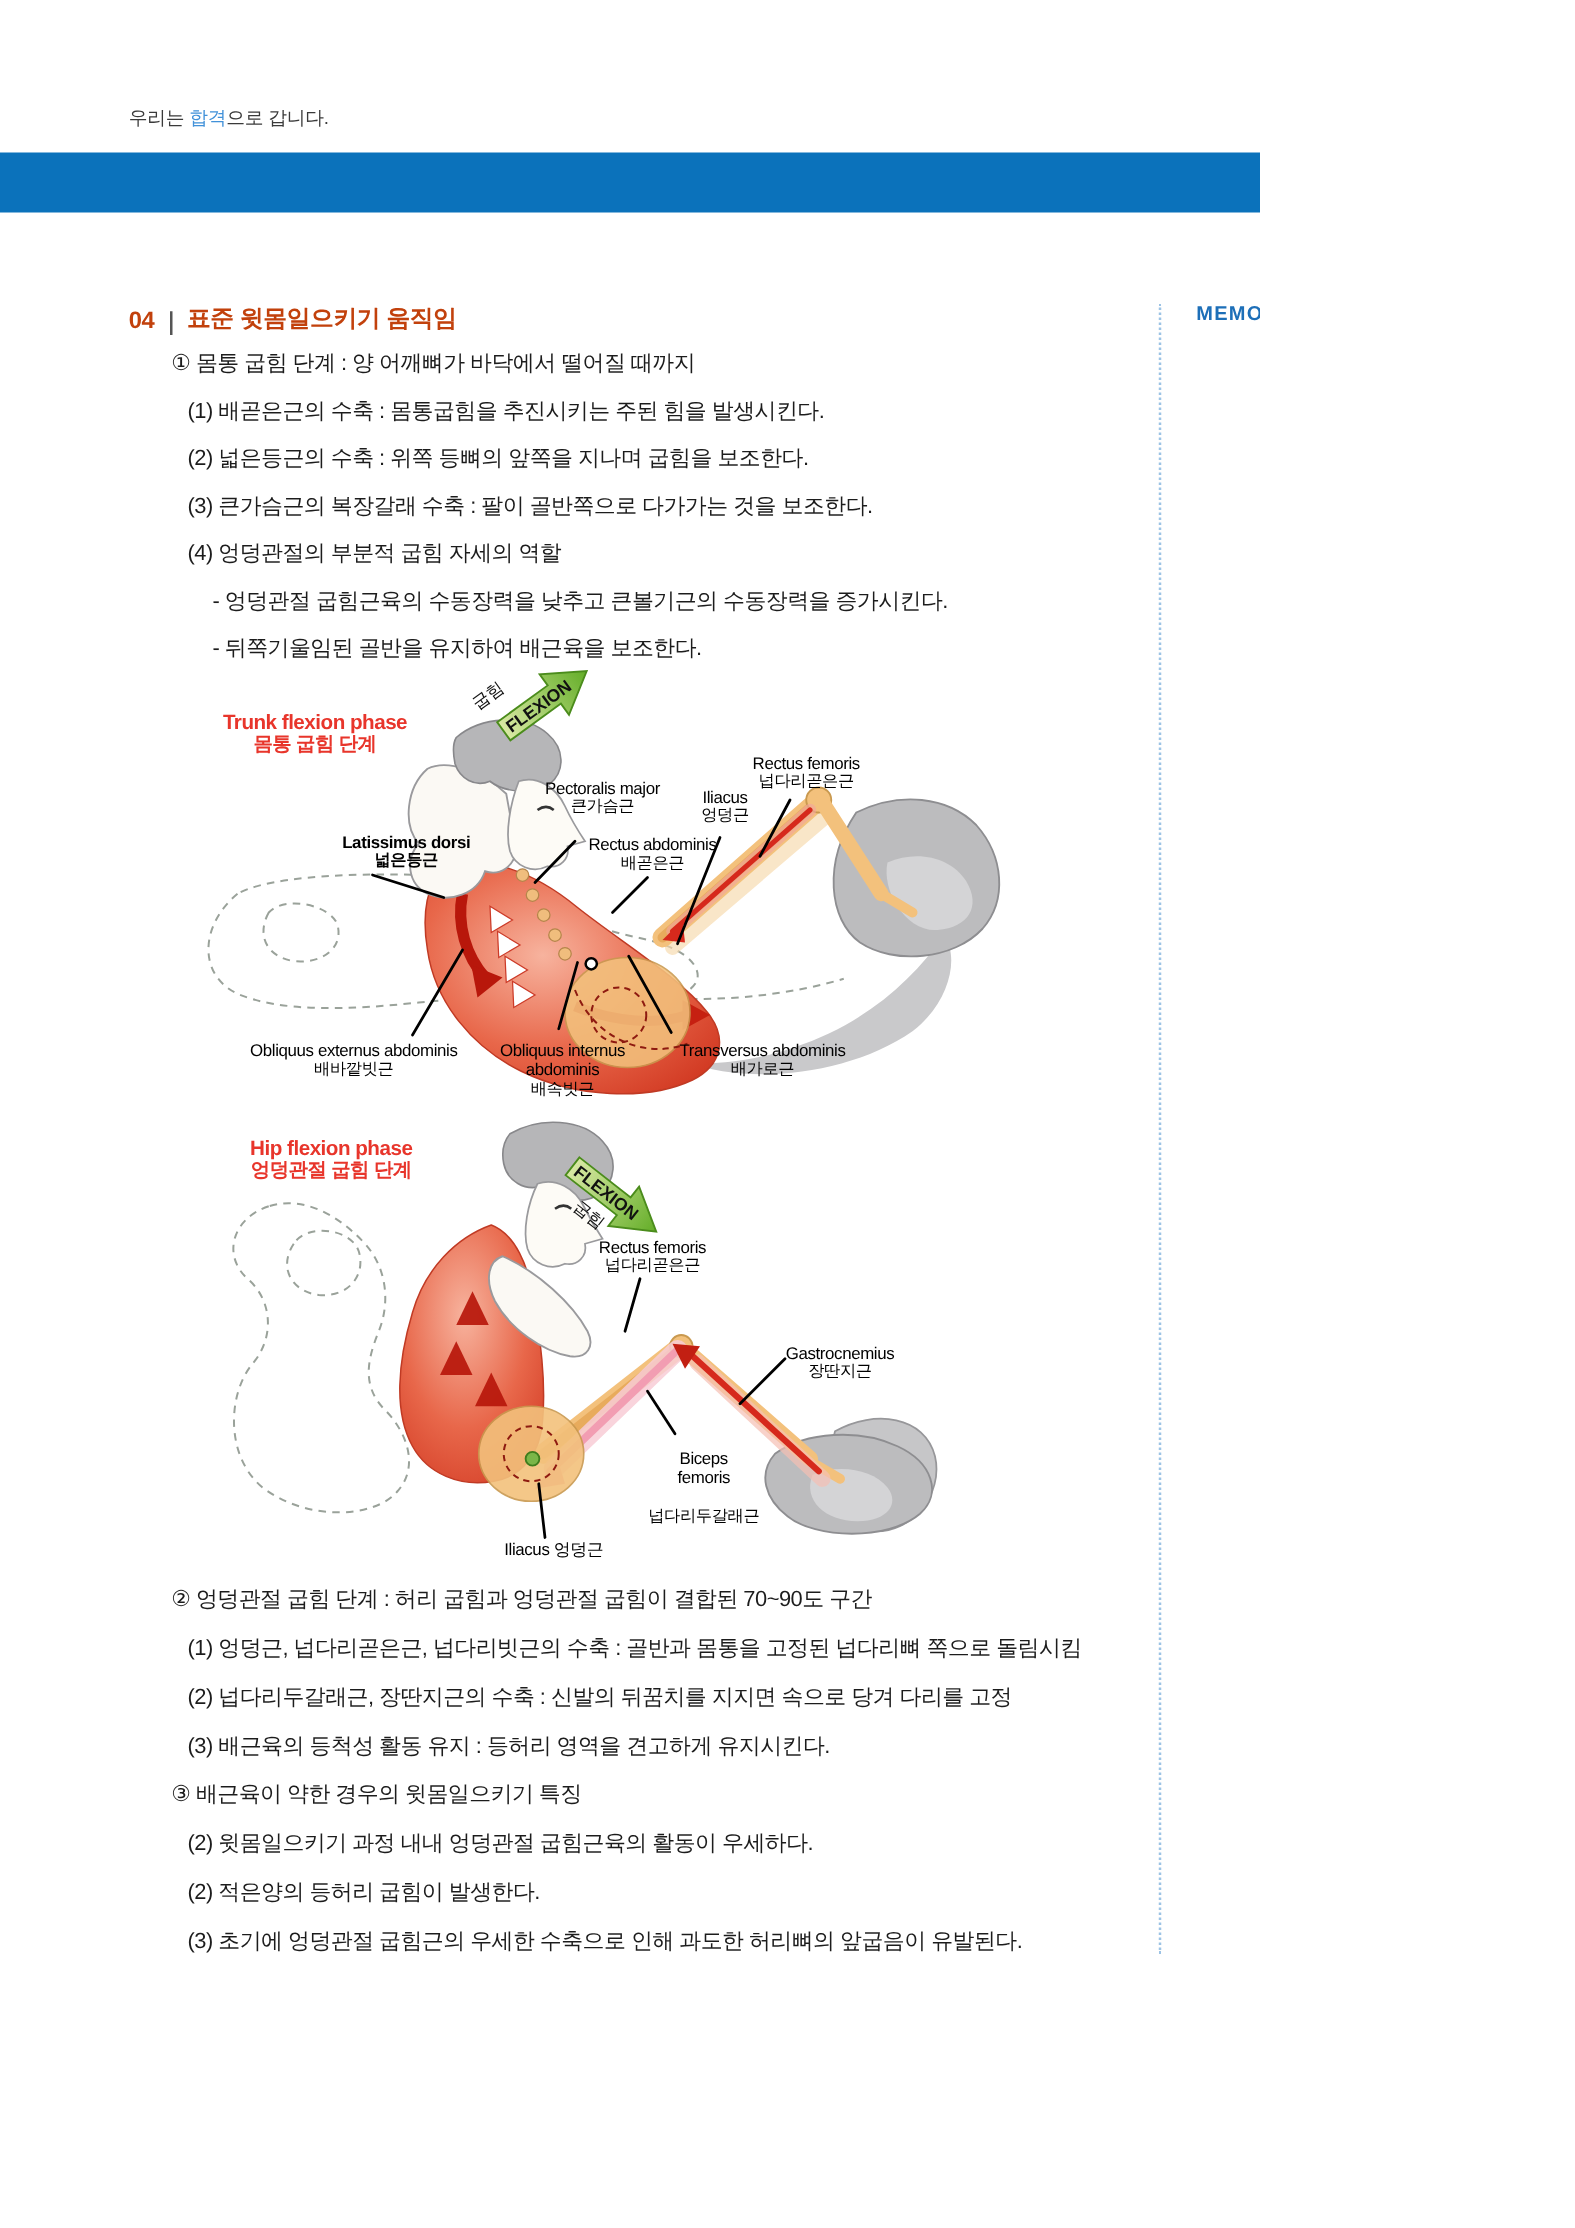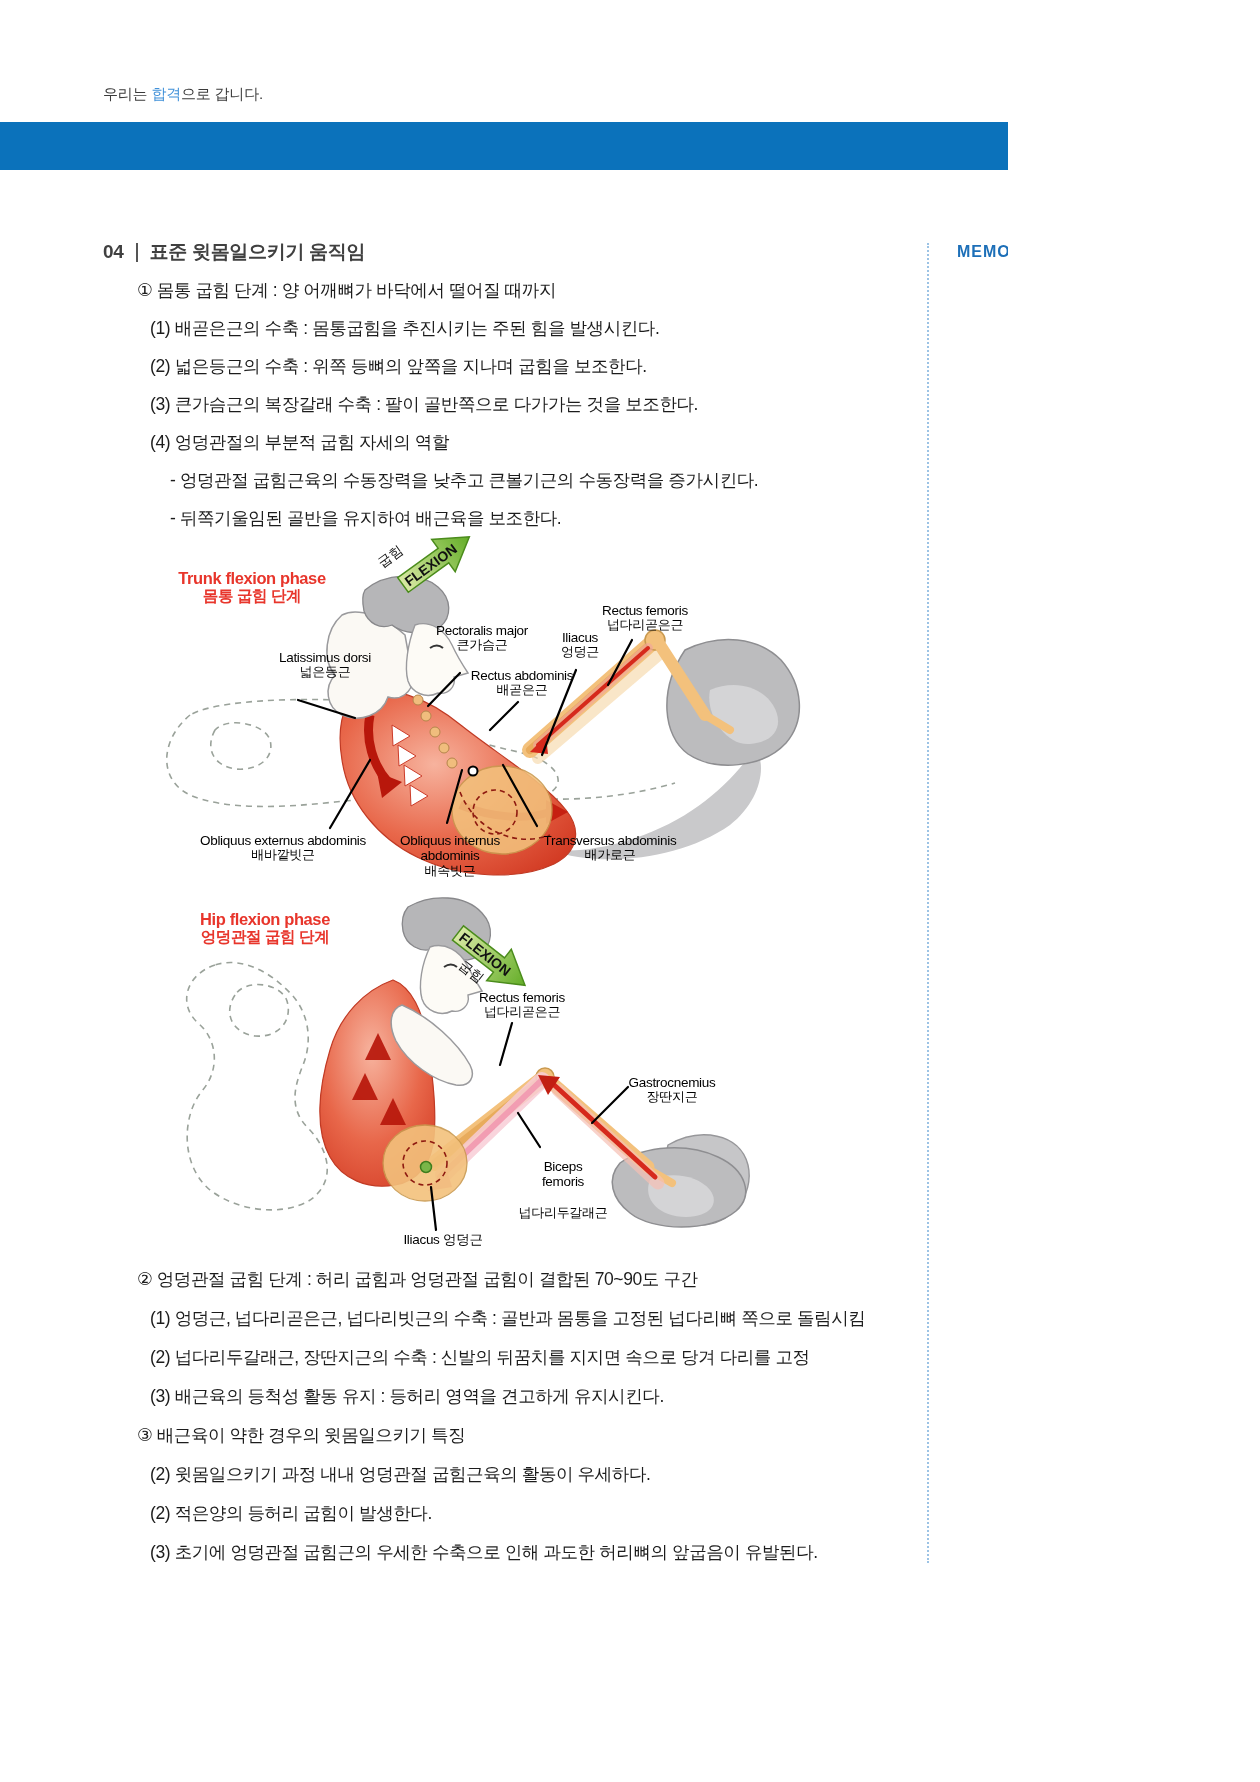--- a/index.html
+++ b/index.html
@@ -11,21 +11,21 @@
   .hdr-slogan { position:absolute; left:103px; top:85px; font-size:15px; color:#3a3a3a; letter-spacing:-0.2px; }
   .hdr-slogan .hl { color:#4191d9; }
   .hdr-pagenum { position:absolute; left:1009px; top:84px; font-size:15px; color:#4c1d95; }
   .banner { position:absolute; left:0; top:122px; width:1260px; height:48px; background:#0b72bb; }
 
   
   .memo-line { position:absolute; left:927px; top:243px; height:1320px; width:0; border-left:2px dotted #9cc3e5; }
   .memo-label { position:absolute; left:957px; top:243px; font-size:16px; font-weight:bold; color:#1d6fb8; letter-spacing:1px; }
 
   
-  .sec-title { position:absolute; left:103px; top:236px; height:32px; display:flex; align-items:center; font-size:19px; color:#404040; font-weight:600; letter-spacing:-0.3px; }
+  .sec-title { position:absolute; left:103px; top:236px; height:32px; display:flex; align-items:flex-end; font-size:19px; color:#c2410c; font-weight:600; letter-spacing:-0.3px; }
   .sec-title .num { font-weight:600; }
   .sec-title .bar { display:inline-block; width:2px; height:19px; background:#555; margin:0 12px; }
 
   
   .tblock { position:absolute; left:125px; width:790px; }
   #block1 { top:271px; }
   #block2 { top:1259px; }
   .tline { height:38px; display:flex; align-items:center; font-size:17.5px; letter-spacing:-0.4px; color:#1c1c1c; white-space:nowrap; }
   #block2 .tline { height:39px; }
   .lv1 { margin-left:12px; }
@@ -170,21 +170,21 @@
         <line class="ptr" x1="407" y1="296" x2="373" y2="235"></line>
         <circle cx="343" cy="241" r="4.5" fill="#fff" stroke="#000" stroke-width="2"></circle>
       </g>
     </svg>
 
     <div class="phase-title" style="left:22px; top:40px; width:200px;">
       <span class="en">Trunk flexion phase</span>
       <span class="ko">몸통 굽힘 단계</span>
     </div>
 
-    <div class="lbl" style="left:135px; top:120px; width:120px;">
+    <div class="lbl" style="left:135px; top:136px; width:120px;font-weight:bold;">
       <span class="en">Latissimus dorsi</span>
       <span class="ko">넓은등근</span>
     </div>
     <div class="lbl" style="left:304px; top:93px; width:96px;">
       <span class="en">Pectoralis major</span>
       <span class="ko">큰가슴근</span>
     </div>
     <div class="lbl" style="left:332px; top:138px; width:120px;">
       <span class="en">Rectus abdominis</span>
       <span class="ko">배곧은근</span>

